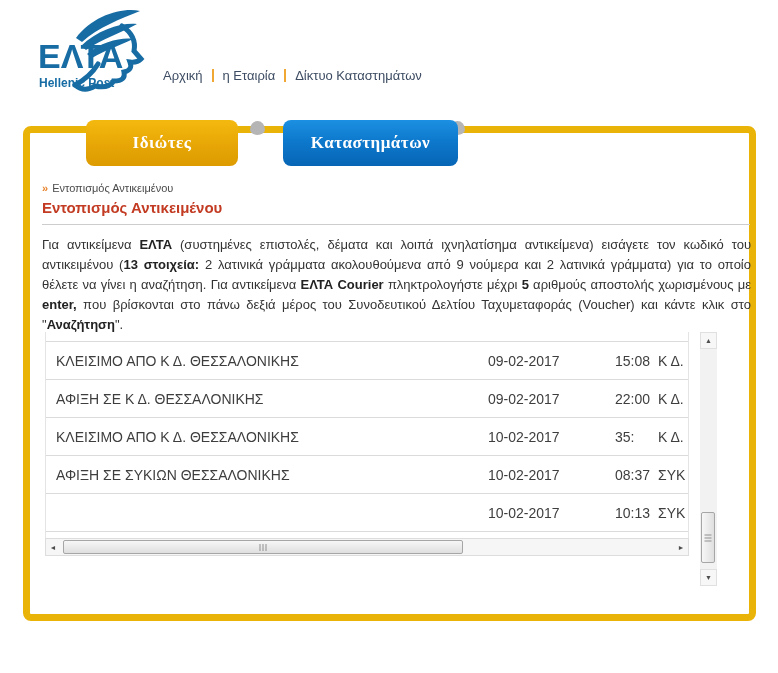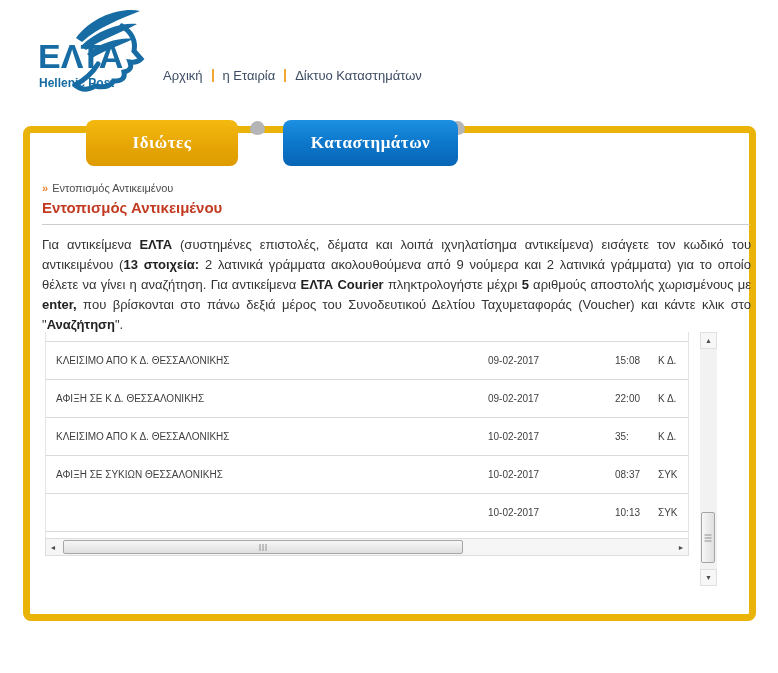--- a/index.html
+++ b/index.html
@@ -47,21 +47,21 @@
            font-size:13px; line-height:20px; color:#333; text-align:justify; }
   .intro b { color:#222; }
 
   
   .grid-widget { position:absolute; left:15px; top:199px; width:672px; height:254px; }
 
   .grid-viewport { position:absolute; left:0; top:0; width:644px; height:206px;
                    overflow:hidden; border-left:1px solid #e4e4e4; border-right:1px solid #e4e4e4;
                    background:#fff; }
   .grid-row { position:relative; height:38px; border-bottom:1px solid #dbdbdb;
-              font-size:10px; color:#3e3e3e; white-space:nowrap; }
+              font-size:14px; color:#3e3e3e; white-space:nowrap; }
   .grid-row.partial { height:10px; }
   .grid-row span { position:absolute; top:0; line-height:38px; }
   .cell-event  { left:10px; }
   .cell-date   { left:442px; }
   .cell-time   { left:529px;margin-left:40px; }
   .cell-office { left:612px; }
 
   
   .hscroll { position:absolute; left:0; top:206px; width:644px; height:18px;
              background:#f6f6f6; border:1px solid #ddd; }

